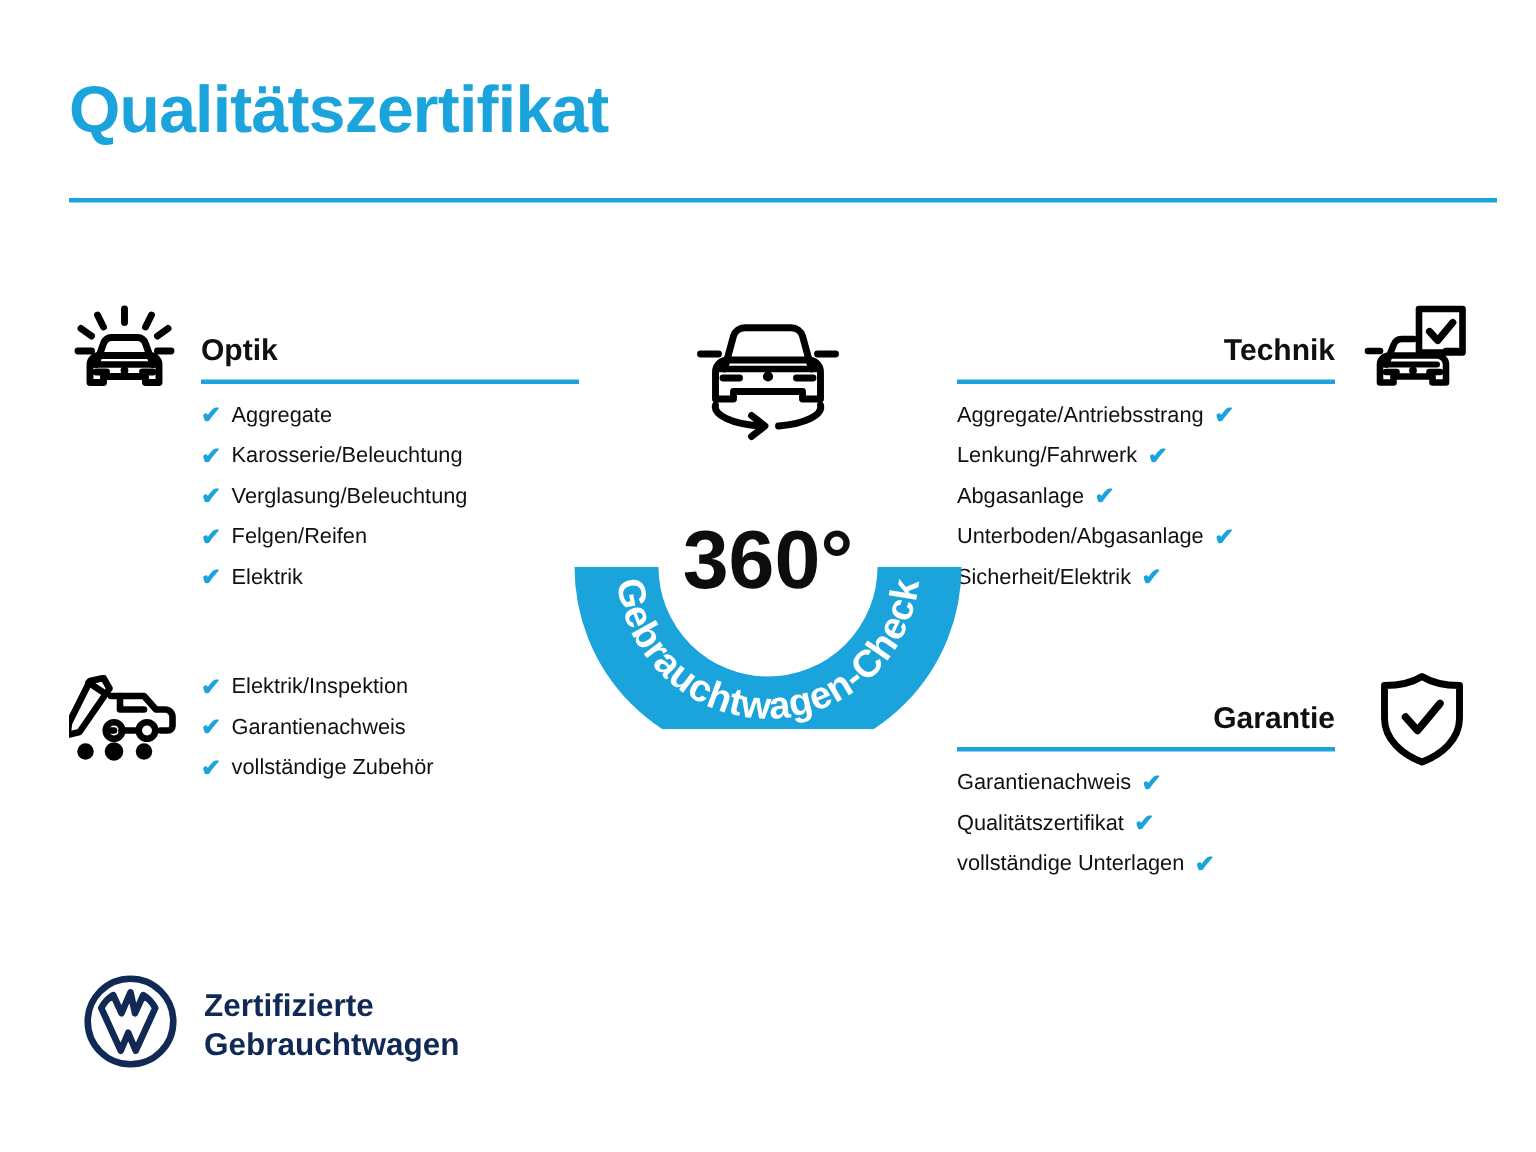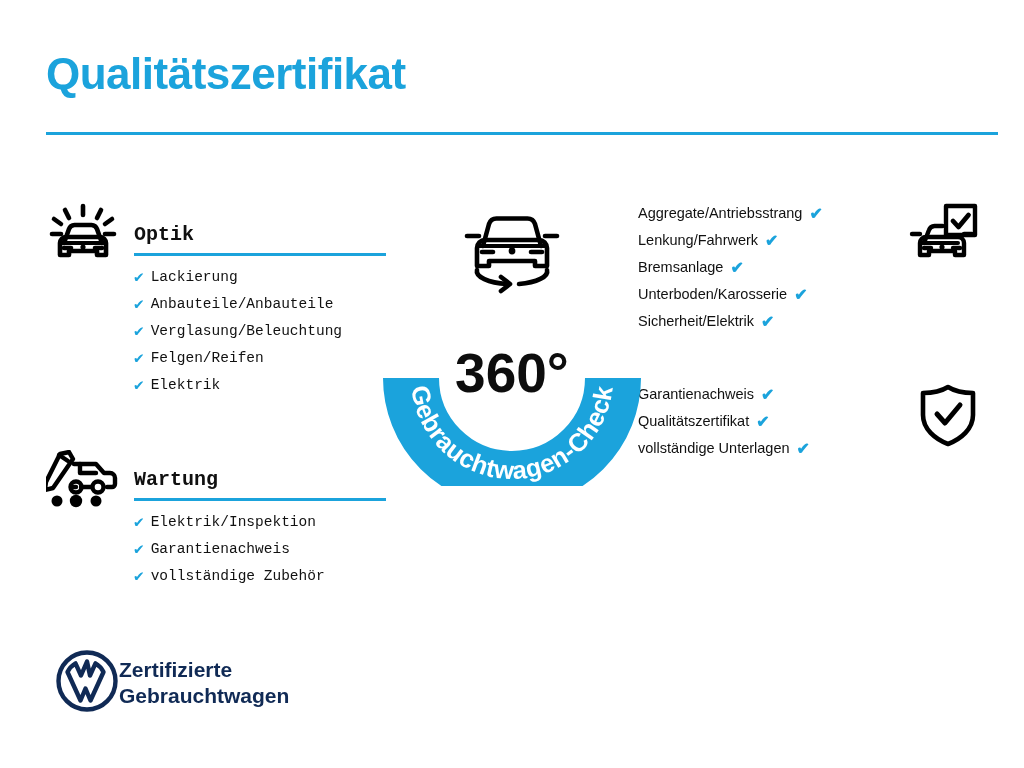--- a/index.html
+++ b/index.html
@@ -48,21 +48,21 @@
     width: 340px;
   }
   .col-right {
     position: absolute;
     left: 638px;
     top: 200px;
     width: 340px;
   }
 
   .section { position: relative; }
-  .section.left  { padding-left: 88px; font-family: Liberation Mono, monospace; }
+  .section.left  { padding-left: 88px; }
   .section.right { padding-right: 88px; }
 
   .sec-head {
     position: relative;
     height: 64px;
   }
   .sec-title {
     position: absolute;
     bottom: 18px;
     font-size: 20px;
@@ -131,21 +131,21 @@
   }
   .badge svg { display: block; }
 
   
   .footer {
     position: absolute;
     left: 56px;
     top: 650px;
     display: flex;
     align-items: center;
-    gap: 1px;
+    gap: 18px;
   }
   .vw-mark { flex: none; }
   .vw-text {
     font-size: 21px;
     font-weight: bold;
     color: #102A55;
     line-height: 1.22;
     white-space: nowrap;
   }
 </style>
@@ -177,25 +177,25 @@
           <circle cx="37" cy="44" r="2.6" fill="#000" stroke="none"></circle>
         </svg>
       </div>
       <div class="sec-head">
         <div class="sec-title">Optik</div>
         <div class="sec-rule"></div>
       </div>
       <ul class="checklist">
         <li class="check-item">
           <span class="tick">✔</span>
-          <span>Lackierung</span>
-        </li>
-        <li class="check-item">
-          <span class="tick">✔</span>
-          <span>Anbauteile/Anbauteile</span>
+          <span>Aggregate</span>
+        </li>
+        <li class="check-item">
+          <span class="tick">✔</span>
+          <span>Karosserie/Beleuchtung</span>
         </li>
         <li class="check-item">
           <span class="tick">✔</span>
           <span>Verglasung/Beleuchtung</span>
         </li>
         <li class="check-item">
           <span class="tick">✔</span>
           <span>Felgen/Reifen</span>
         </li>
         <li class="check-item">
@@ -216,24 +216,20 @@
           <path d="M45 37 h-10"></path>
           <path d="M30 37 h-4"></path>
           <path d="M34 14 v9 h16"></path>
           <circle cx="52" cy="37" r="5.5" fill="none"></circle>
           <circle cx="30" cy="37" r="5.5" fill="none"></circle>
           <circle cx="11" cy="51" r="5.5" fill="#000" stroke="none"></circle>
           <circle cx="30" cy="51" r="6.2" fill="#000" stroke="none"></circle>
           <circle cx="50" cy="51" r="5.5" fill="#000" stroke="none"></circle>
         </svg>
       </div>
-      <div class="sec-head">
-        <div class="sec-title">Wartung</div>
-        <div class="sec-rule"></div>
-      </div>
       <ul class="checklist">
         <li class="check-item">
           <span class="tick">✔</span>
           <span>Elektrik/Inspektion</span>
         </li>
         <li class="check-item">
           <span class="tick">✔</span>
           <span>Garantienachweis</span>
         </li>
         <li class="check-item">
@@ -254,52 +250,60 @@
           <path d="M14 40 h36" stroke-width="4"></path>
           <path d="M16 40 l5 -13 a6 6 0 0 1 5.5 -4 h8" fill="none"></path>
           <path d="M12 40 a6 6 0 0 1 6 -6 h32 a6 6 0 0 1 6 6 v12 h-9 v-4 h-26 v4 h-9 z" fill="none"></path>
           <path d="M4 31 h8"></path>
           <path d="M56 31 h8"></path>
           <path d="M16 45 h7"></path>
           <path d="M45 45 h7"></path>
           <circle cx="34" cy="44" r="2.6" fill="#000" stroke="none"></circle>
         </svg>
       </div>
+      <div class="sec-head">
+        <div class="sec-title">Technik</div>
+        <div class="sec-rule"></div>
+      </div>
       <ul class="checklist">
         <li class="check-item">
           <span class="tick">✔</span>
           <span>Aggregate/Antriebsstrang</span>
         </li>
         <li class="check-item">
           <span class="tick">✔</span>
           <span>Lenkung/Fahrwerk</span>
         </li>
         <li class="check-item">
           <span class="tick">✔</span>
-          <span>Bremsanlage</span>
-        </li>
-        <li class="check-item">
-          <span class="tick">✔</span>
-          <span>Unterboden/Karosserie</span>
+          <span>Abgasanlage</span>
+        </li>
+        <li class="check-item">
+          <span class="tick">✔</span>
+          <span>Unterboden/Abgasanlage</span>
         </li>
         <li class="check-item">
           <span class="tick">✔</span>
           <span>Sicherheit/Elektrik</span>
         </li>
       </ul>
     </div>
 
     <div class="gap-mid"></div>
 
     <div class="section right">
       <div class="sec-icon">
         <svg width="60" height="64" viewBox="0 0 60 64" fill="none" stroke="#000" stroke-width="4.6" stroke-linecap="round" stroke-linejoin="round">
           <path d="M30 4 C22 9 12 10 5 10 v22 c0 14 12 24 25 29 13 -5 25 -15 25 -29 V10 c-7 0 -17 -1 -25 -6 z" fill="none"></path>
           <path d="M19 31 l8 9 15 -18" stroke-width="5"></path>
         </svg>
+      </div>
+      <div class="sec-head">
+        <div class="sec-title">Garantie</div>
+        <div class="sec-rule"></div>
       </div>
       <ul class="checklist">
         <li class="check-item">
           <span class="tick">✔</span>
           <span>Garantienachweis</span>
         </li>
         <li class="check-item">
           <span class="tick">✔</span>
           <span>Qualitätszertifikat</span>
         </li>

